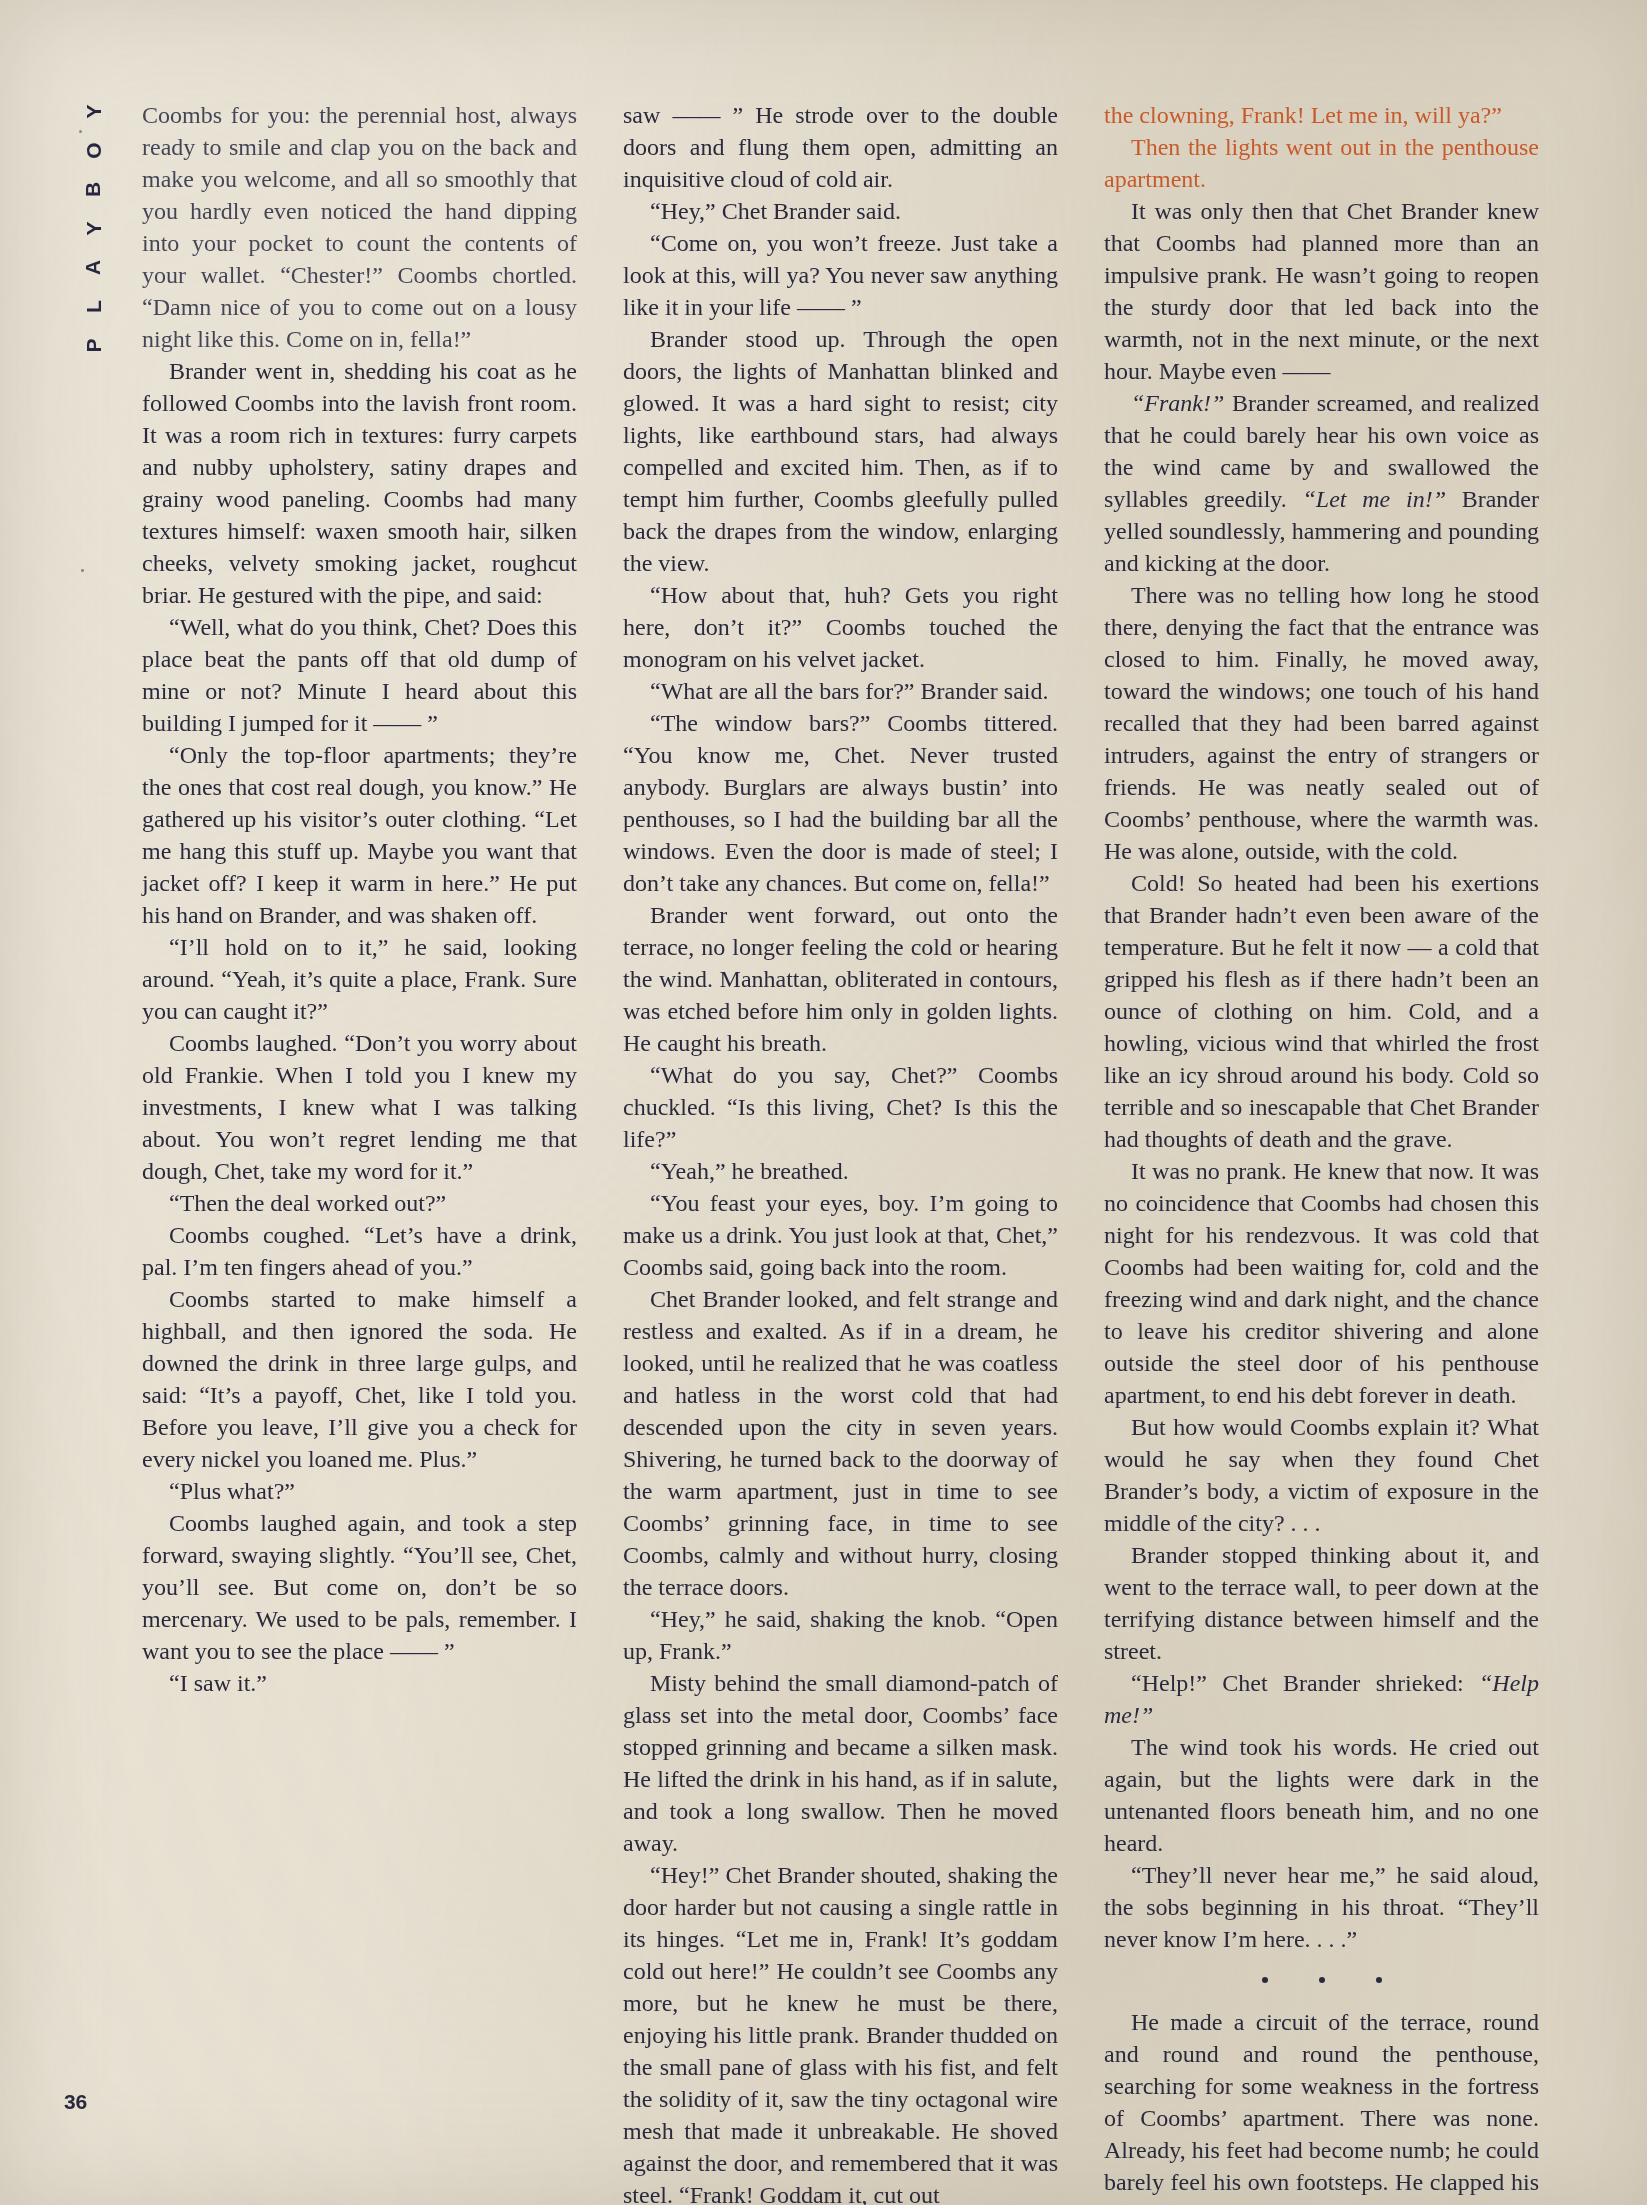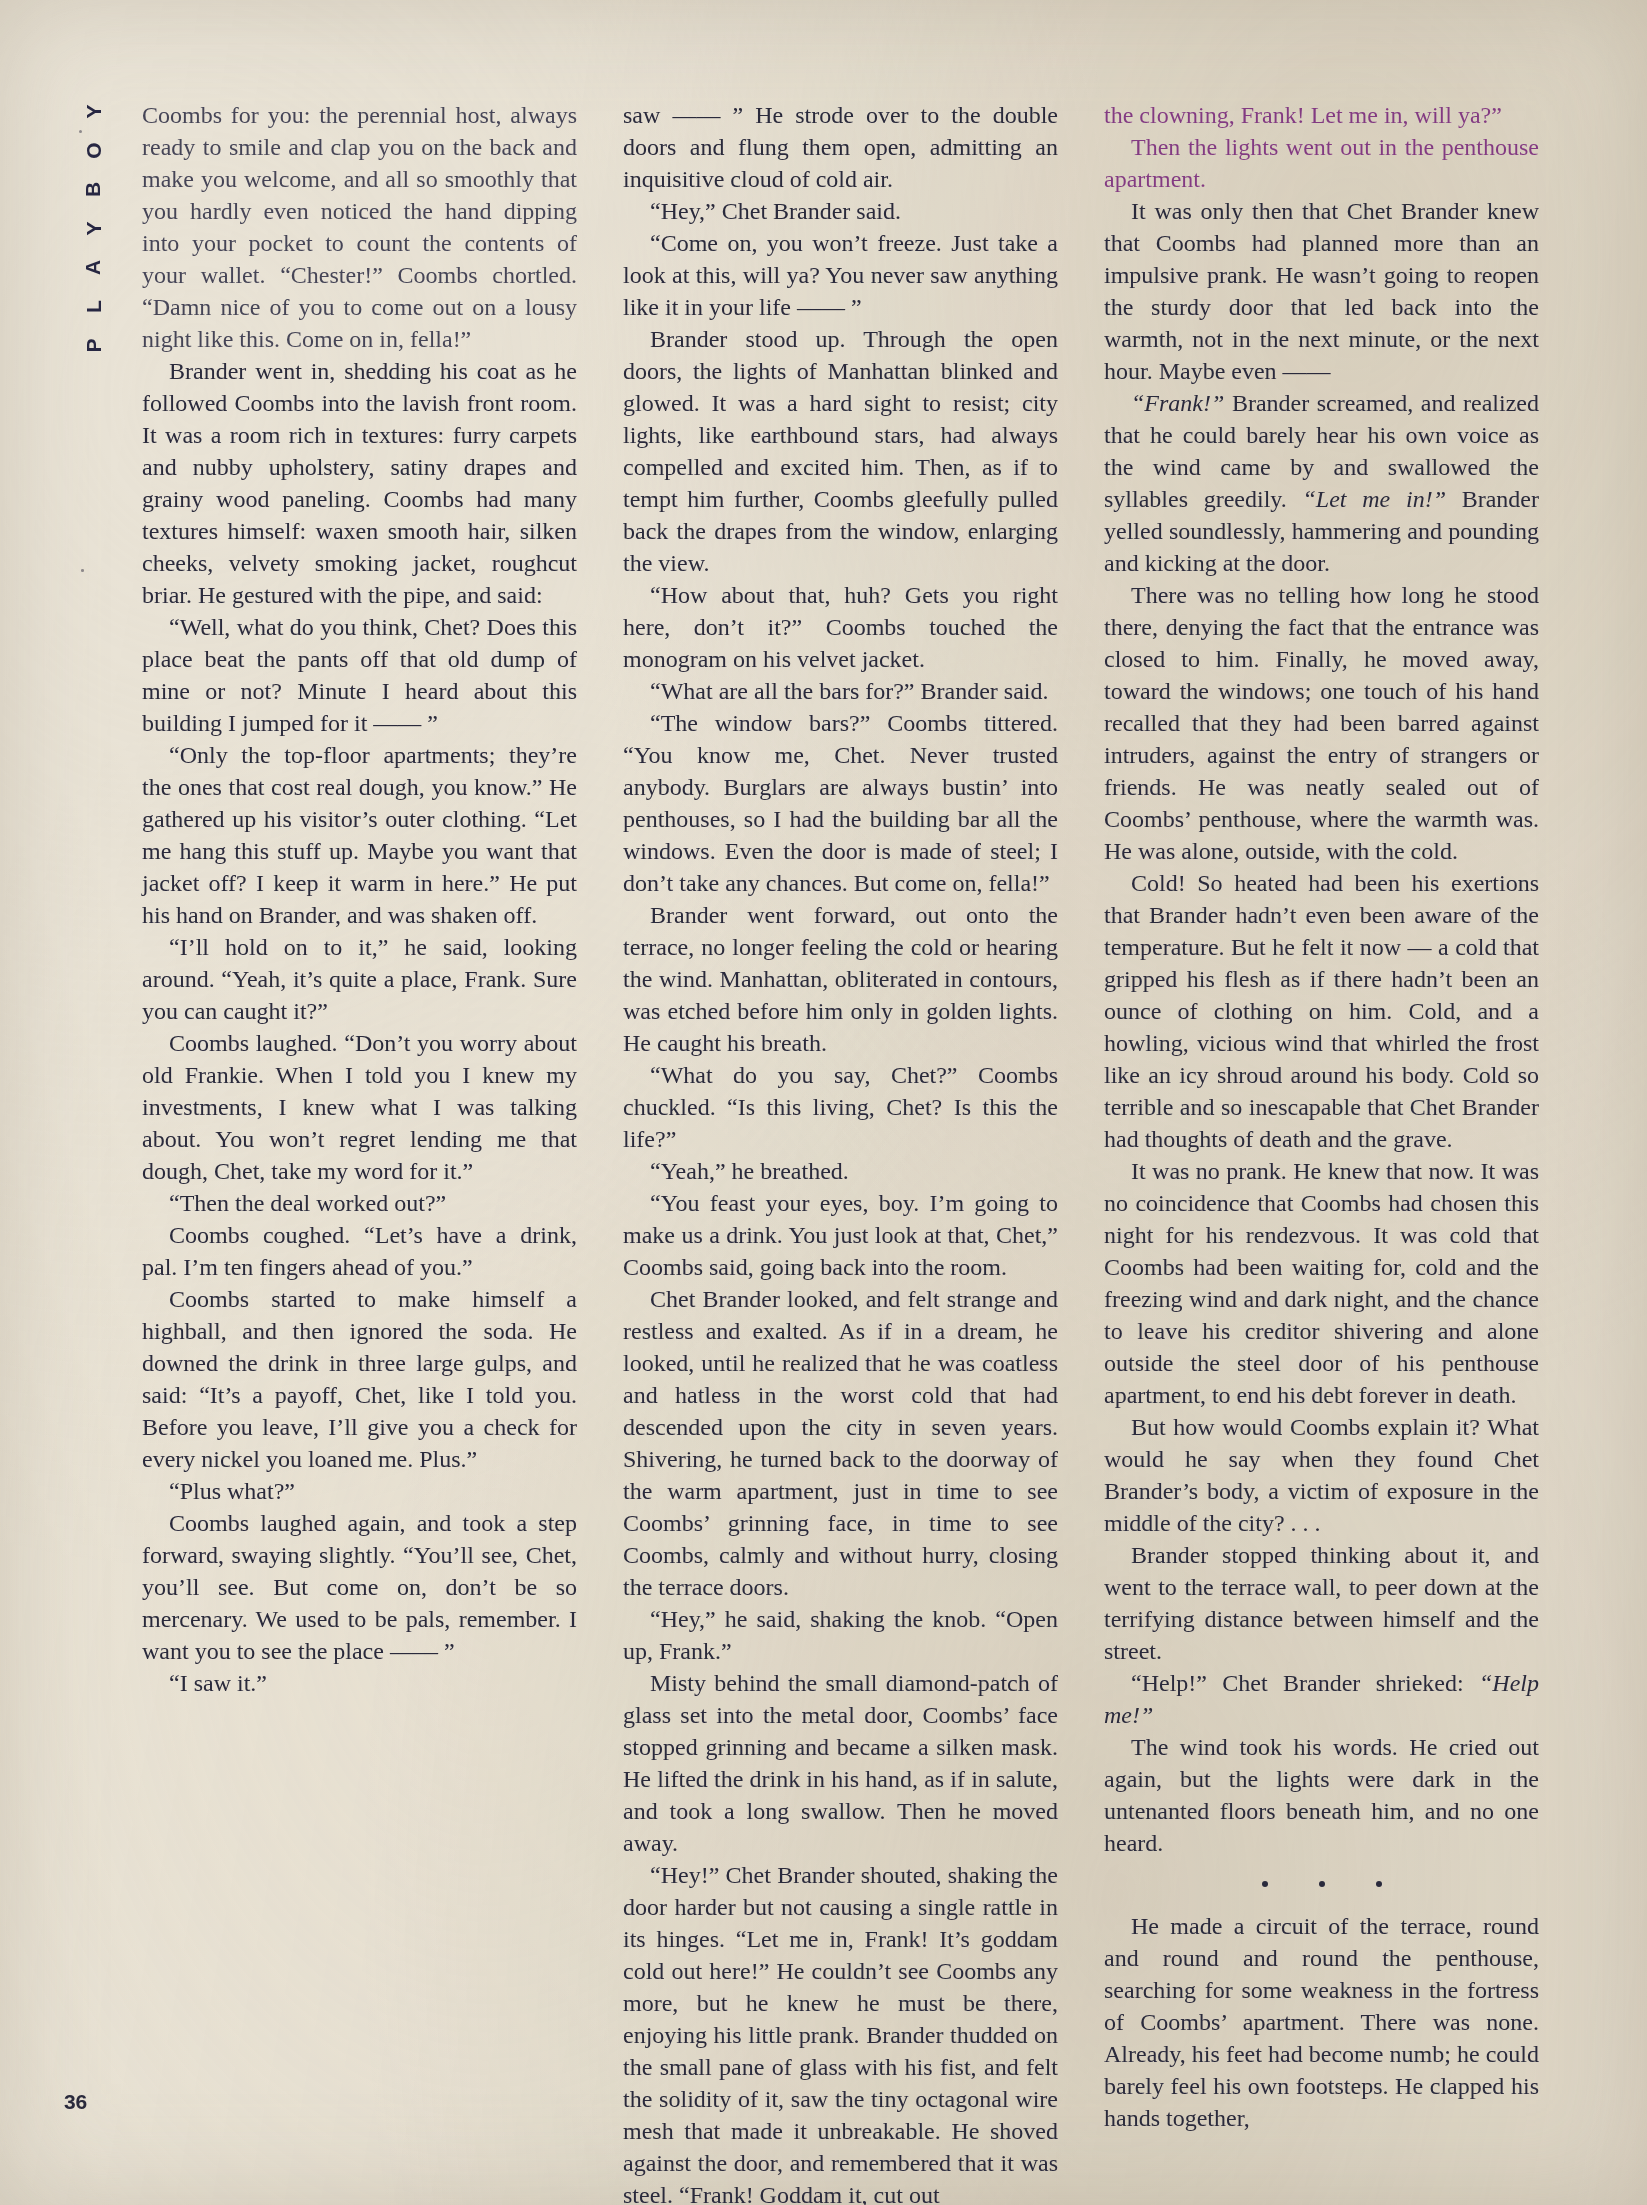--- a/index.html
+++ b/index.html
@@ -113,21 +113,21 @@
   .dot-sep .dot {
     width: 6px;
     height: 6px;
     border-radius: 50%;
     background: #2a2a3c;
     display: block;
   }
 
   
   .col3-fade {
-    color: #701a75;
+    color: #c2410c;
     opacity: 0.82;
   }
   .col1-fade {
     color: #35354a;
     opacity: 0.9;
   }
   .speck {
     position: absolute;
     width: 3.4px; height: 3.4px;
     border-radius: 50%;
@@ -200,20 +200,21 @@
 
       <p>There was no telling how long he stood there, denying the fact that the entrance was closed to him. Finally, he moved away, toward the windows; one touch of his hand recalled that they had been barred against intruders, against the entry of strangers or friends. He was neatly sealed out of Coombs’ penthouse, where the warmth was. He was alone, outside, with the cold.</p>
       <p>Cold! So heated had been his exertions that Brander hadn’t even been aware of the temperature. But he felt it now — a cold that gripped his flesh as if there hadn’t been an ounce of clothing on him. Cold, and a howling, vicious wind that whirled the frost like an icy shroud around his body. Cold so terrible and so inescapable that Chet Brander had thoughts of death and the grave.</p>
       <p>It was no prank. He knew that now. It was no coincidence that Coombs had chosen this night for his rendezvous. It was cold that Coombs had been waiting for, cold and the freezing wind and dark night, and the chance to leave his creditor shivering and alone outside the steel door of his penthouse apartment, to end his debt forever in death.</p>
       <p>But how would Coombs explain it? What would he say when they found Chet Brander’s body, a victim of exposure in the middle of the city? . . .</p>
       <p>Brander stopped thinking about it, and went to the terrace wall, to peer down at the terrifying distance between himself and the street.</p>
 
       <p><span>“Help!” Chet Brander shrieked: </span><em>“Help me!”</em></p>
 
       <p>The wind took his words. He cried out again, but the lights were dark in the untenanted floors beneath him, and no one heard.</p>
+      <p>“They’ll never hear me,” he said aloud, the sobs beginning in his throat. “They’ll never know I’m here. . . .”</p>
 
       <div class="dot-sep">
         <span class="dot"></span>
         <span class="dot"></span>
         <span class="dot"></span>
       </div>
 
       <p>He made a circuit of the terrace, round and round and round the penthouse, searching for some weakness in the fortress of Coombs’ apartment. There was none. Already, his feet had become numb; he could barely feel his own footsteps. He clapped his hands together,</p>
 
     </div>

